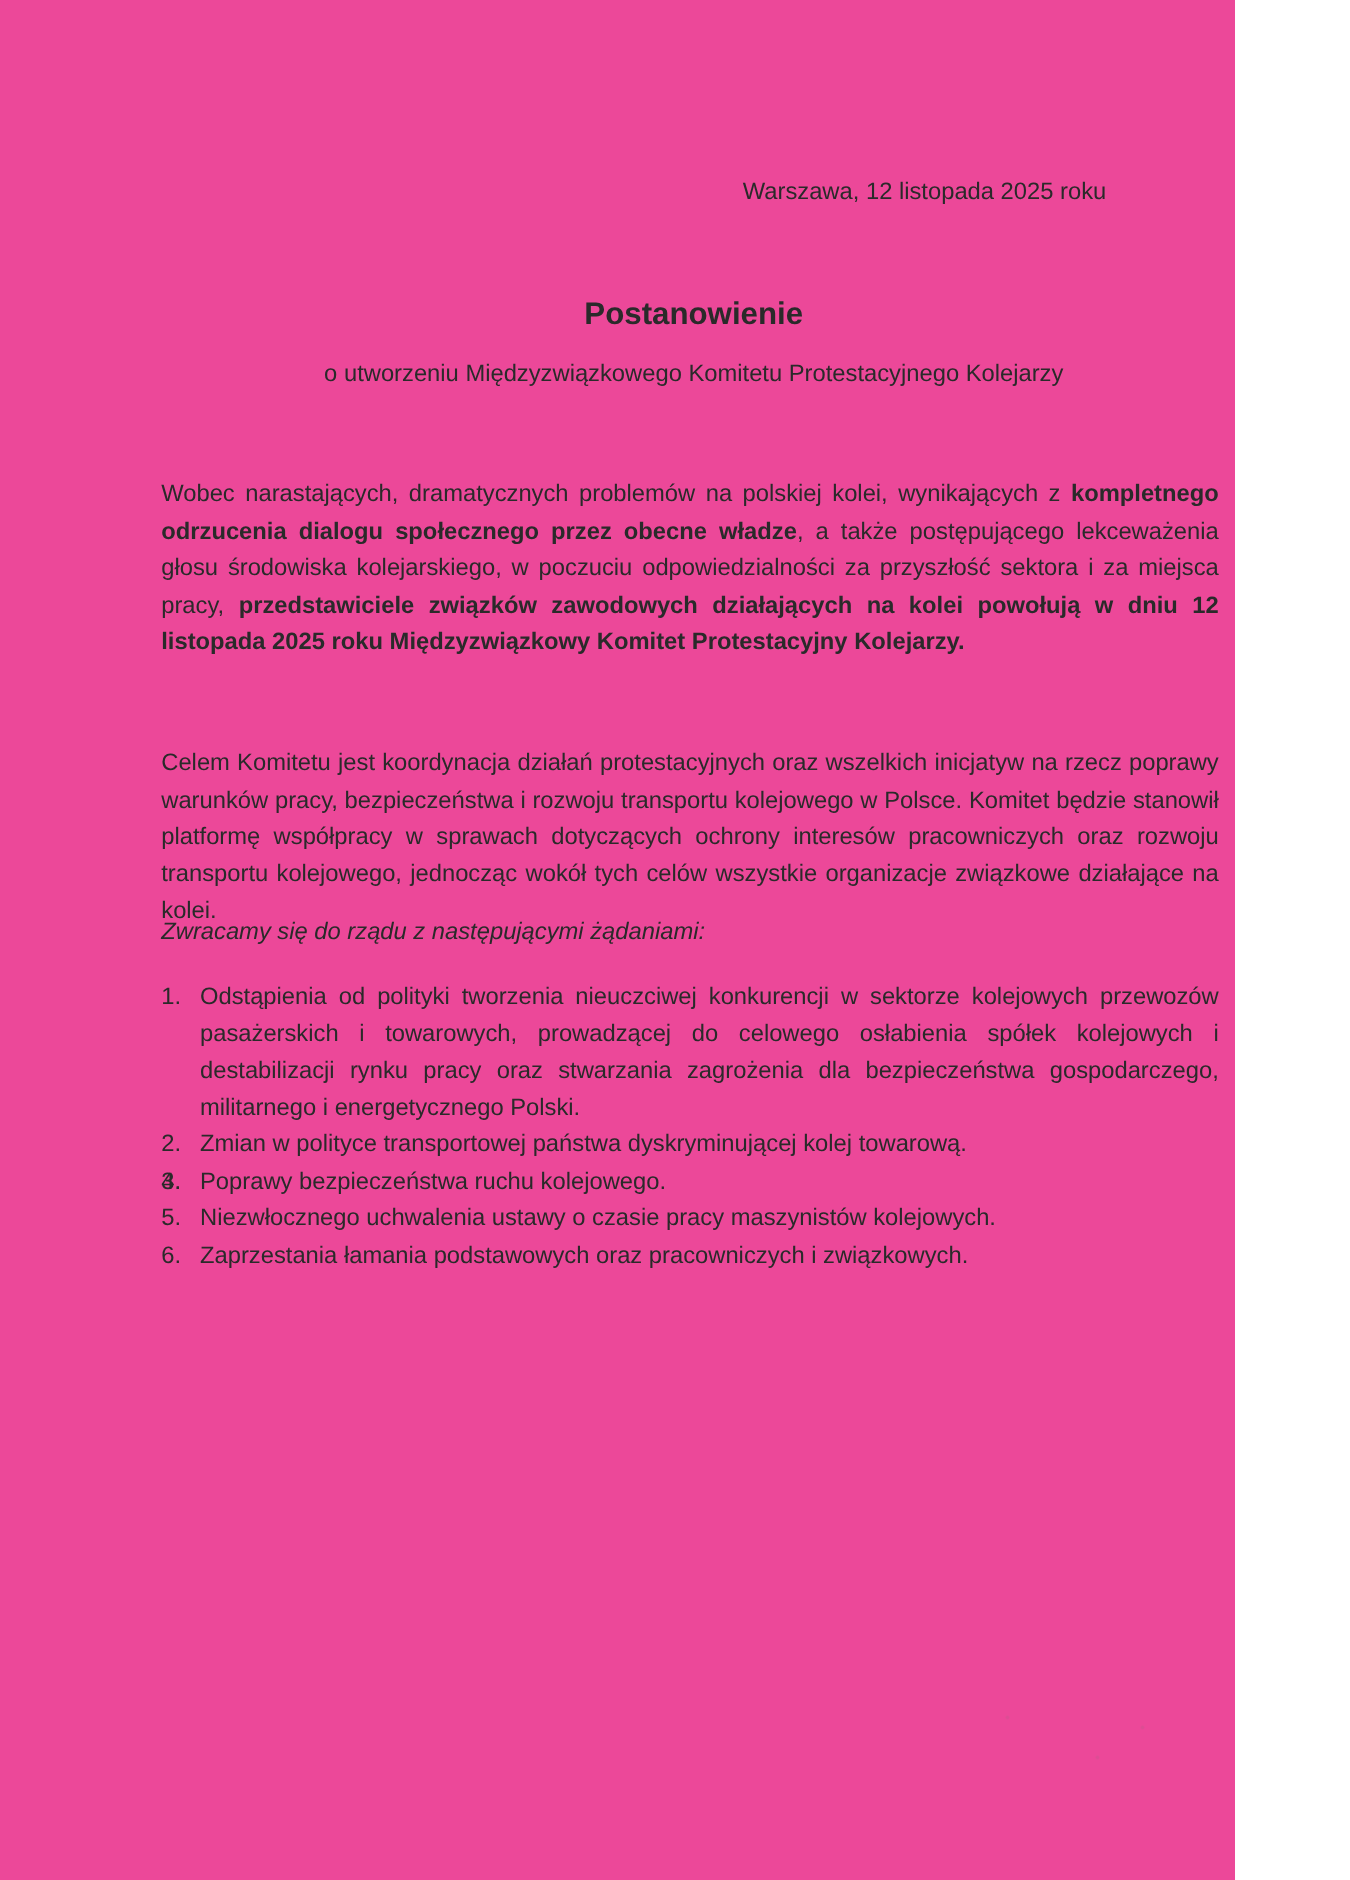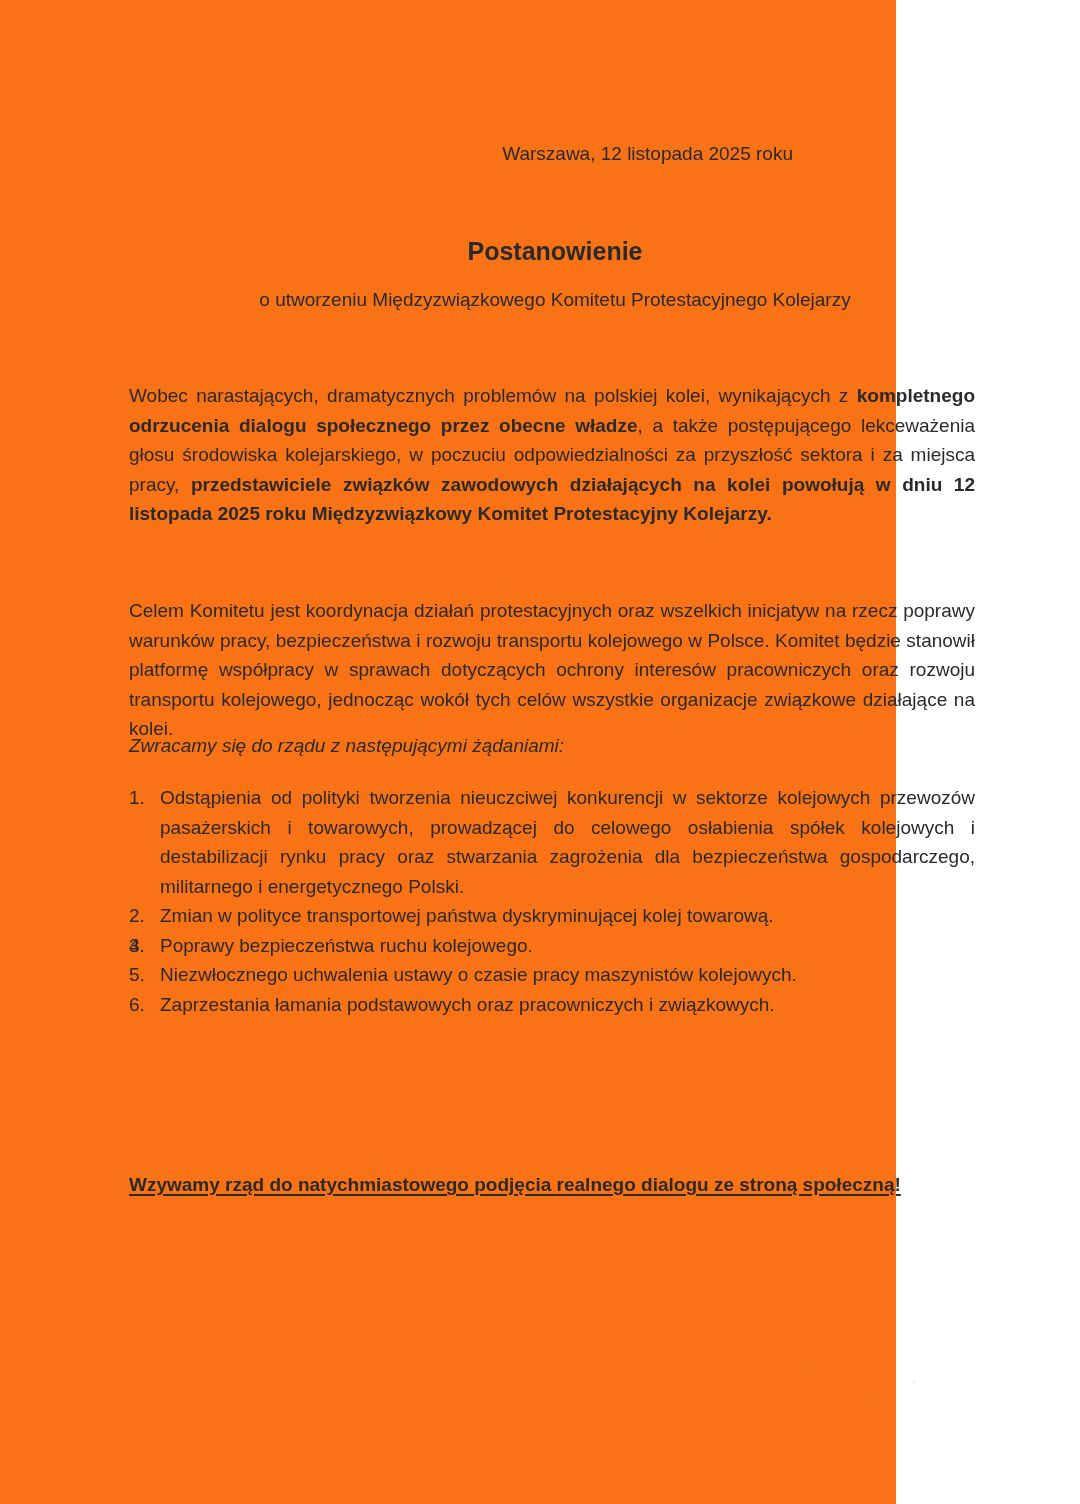--- a/index.html
+++ b/index.html
@@ -1,20 +1,20 @@
 <!DOCTYPE html>
 <html><head>
 <meta charset="utf-8">
 <style>
   html, body { margin: 0; padding: 0; background: #ffffff; }
   body {
     width: 1080px; height: 1504px; position: relative; overflow: hidden;
     font-family: "Liberation Sans", sans-serif; color: #2a2a2a;
   }
-  .page { position: absolute; left: 0; top: 0; width: 896px; height: 1504px; background: #f97316; }
+  .page { position: absolute; left: 0; top: 0; width: 988px; height: 1504px; background: #ec4899; }
   .date { position: absolute; top: 143px; right: 103px; font-size: 19px; }
   .title { position: absolute; top: 237px; left: 0; width: 1110px; text-align: center; font-size: 25px; font-weight: bold; }
   .subtitle { position: absolute; top: 289px; left: 0; width: 1110px; text-align: center; font-size: 19px; }
   .body { position: absolute; left: 129px; width: 846px; font-size: 19px; line-height: 29.5px; text-align: justify; }
   .p1 { top: 381px; }
   .p2 { top: 596px; }
   .p3 { top: 731px; font-style: italic; }
   .list { top: 783px; margin: 0; padding: 0; list-style: none; }
   .list li { position: relative; padding-left: 31px; }
   .list li .num { position: absolute; left: 0; top: 0; }
@@ -43,16 +43,15 @@
   <ol class="body list">
     <li><span class="num">1.</span><span>Odstąpienia od polityki tworzenia nieuczciwej konkurencji w sektorze kolejowych przewozów pasażerskich i towarowych, prowadzącej do celowego osłabienia spółek kolejowych i destabilizacji rynku pracy oraz stwarzania zagrożenia dla bezpieczeństwa gospodarczego, militarnego i energetycznego Polski.</span></li>
     <li><span class="num">2.</span><span>Zmian w polityce transportowej państwa dyskryminującej kolej towarową.</span></li>
     <li><span class="num">3.</span></li>
     <li><span class="num">4.</span><span>Poprawy bezpieczeństwa ruchu kolejowego.</span></li>
     <li><span class="num">5.</span><span>Niezwłocznego uchwalenia ustawy o czasie pracy maszynistów kolejowych.</span></li>
     <li><span class="num">6.</span><span>Zaprzestania łamania podstawowych oraz pracowniczych i związkowych.</span></li>
   </ol>
 
 
-  <div class="body p5">Wzywamy rząd do natychmiastowego podjęcia realnego dialogu ze stroną społeczną!</div>
 
   <div class="noise"></div>
 </div>
 
 </body></html>

